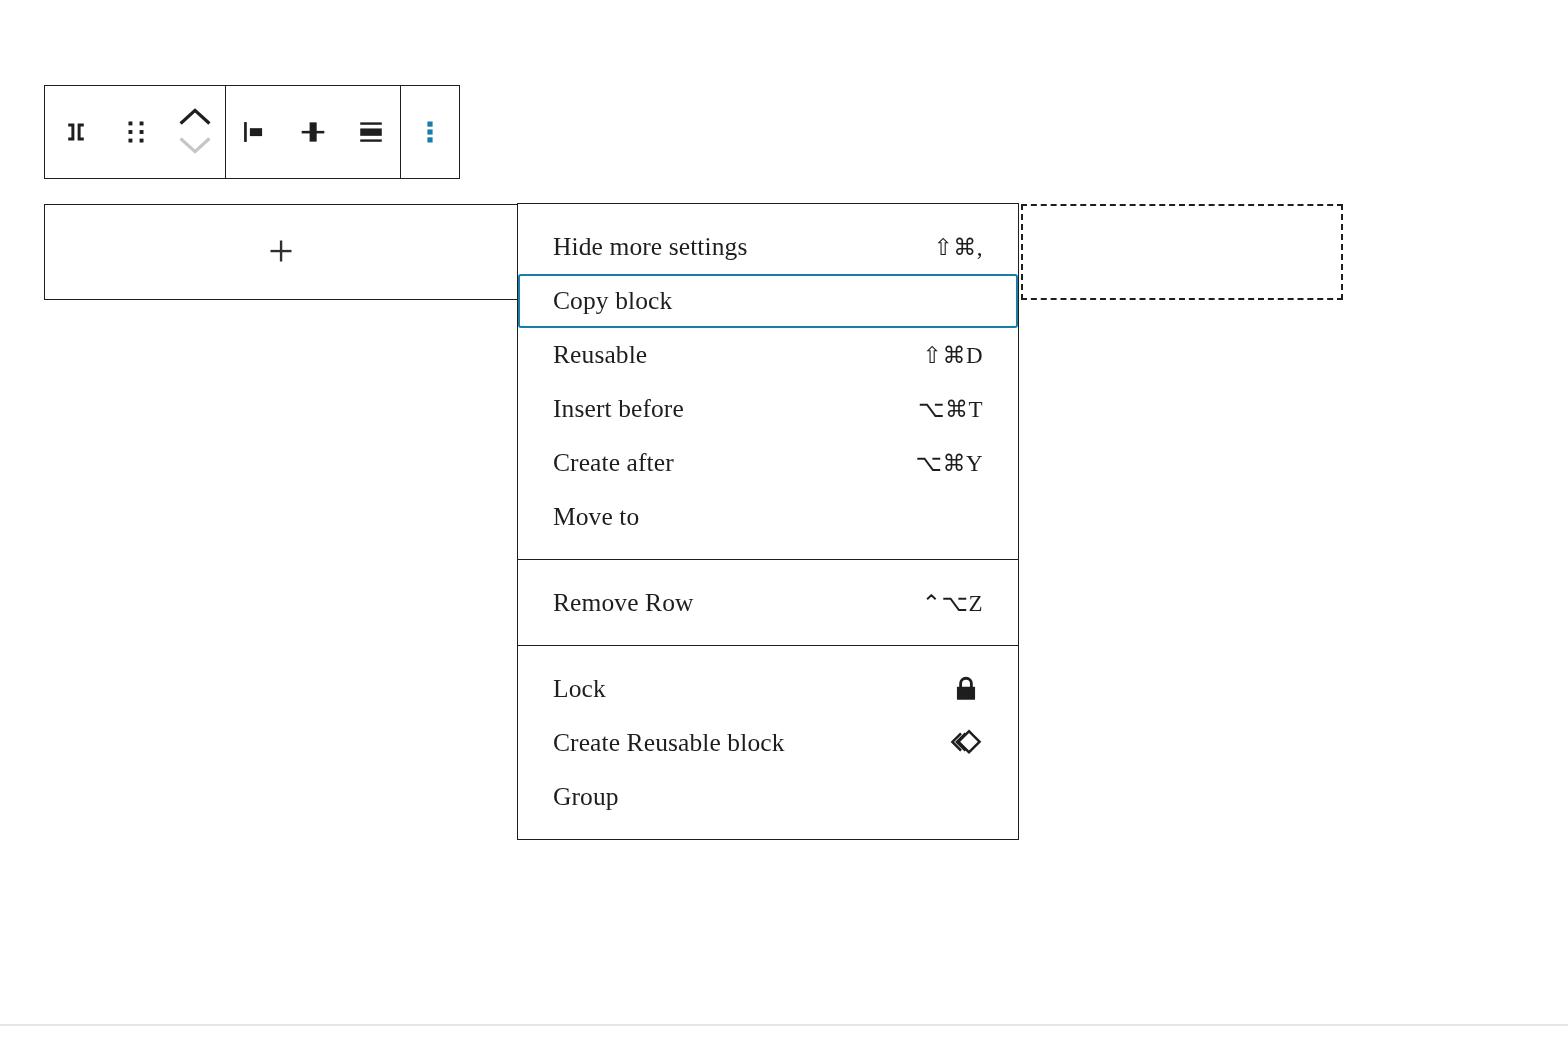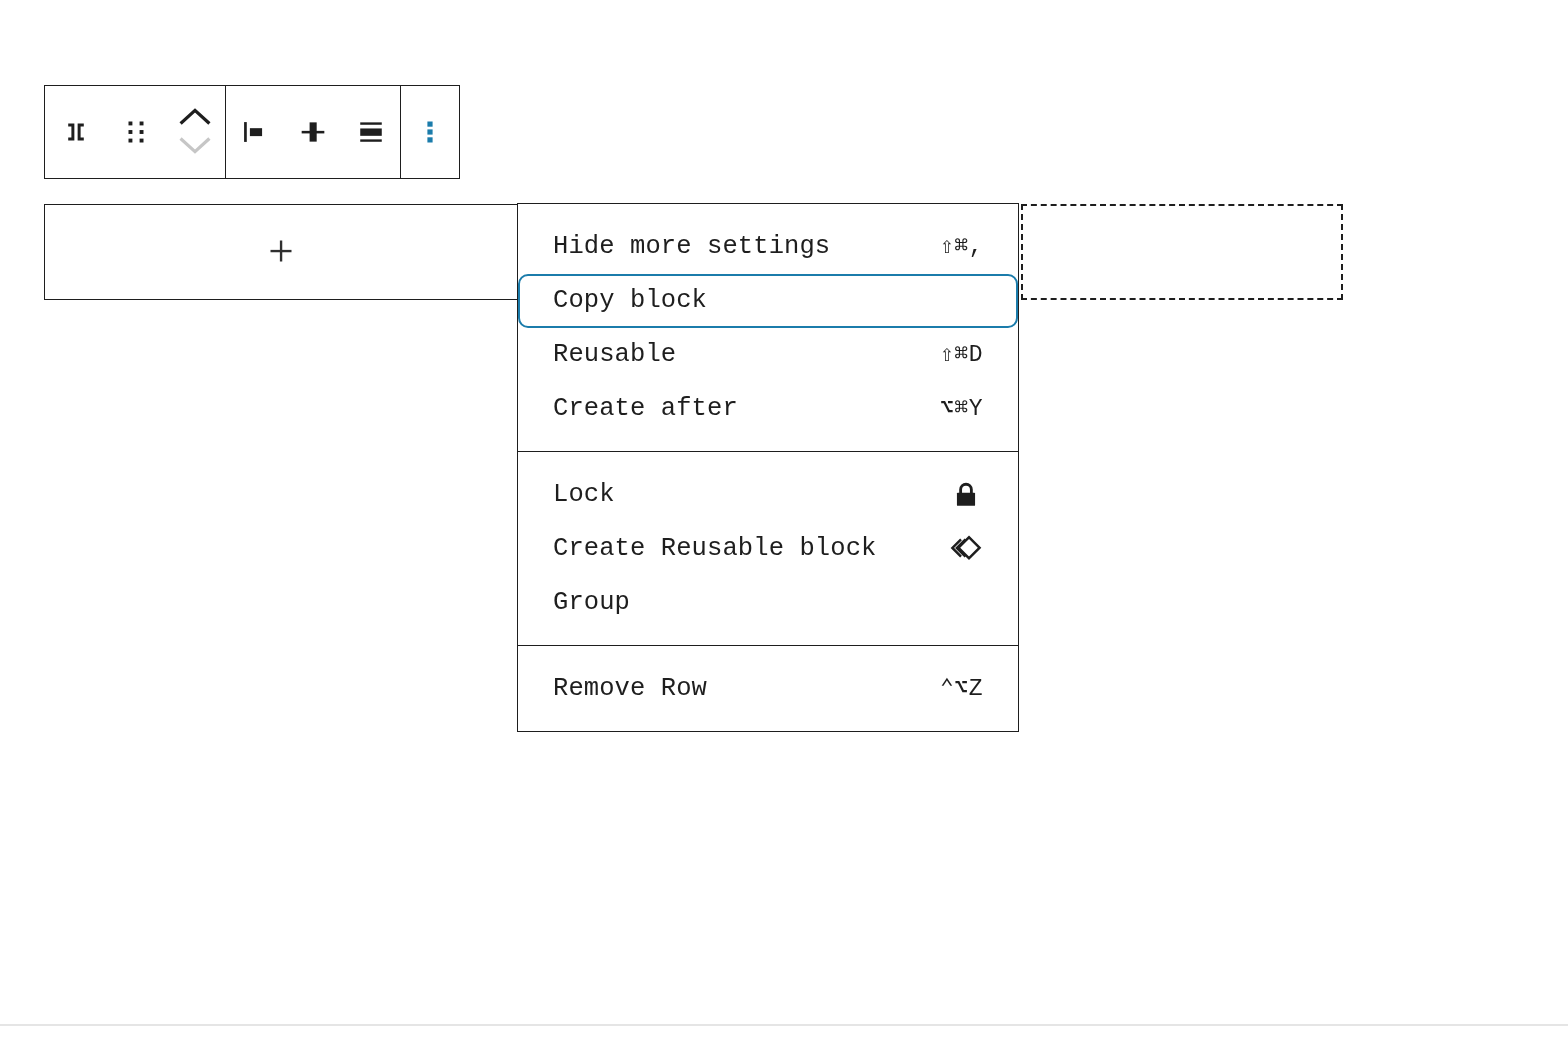--- a/index.html
+++ b/index.html
@@ -139,21 +139,21 @@
     display: flex;
     align-items: center;
     justify-content: space-between;
     height: 54px;
     padding: 0 33px;
     box-sizing: border-box;
     cursor: pointer;
     background: transparent;
     border: 2px solid transparent;
     width: 100%;
-    font-family: Liberation Mono, monospace;
+    font-family: Liberation Serif, serif;
     text-align: right;
   }
   .menu-item .mi-label {
     font-size: 25.5px;
     line-height: 1;
     color: #1e1e1e;
     letter-spacing: 0.1px;
     white-space: nowrap;
   }
   .menu-item .mi-shortcut {
@@ -165,21 +165,21 @@
   }
   .menu-item .mi-icon {
     display: flex;
     align-items: center;
     justify-content: center;
     width: 34px;
     height: 34px;
   }
   .menu-item.is-focused {
     border: 2.5px solid #1b7cab;
-    border-radius: 10px;
+    border-radius: 3px;
   }
 </style>
 </head>
 <body>
 
 <div id="block-toolbar">
 
   <div class="toolbar-group">
     <button class="tb-btn wide" title="Row">
       <span class="ico">
@@ -289,22 +289,35 @@
         <span class="mi-shortcut">⇧⌘,</span>
       </button>
       <button class="menu-item is-focused">
         <span class="mi-label">Copy block</span>
       </button>
       <button class="menu-item">
         <span class="mi-label">Reusable</span>
         <span class="mi-shortcut">⇧⌘D</span>
       </button>
       <button class="menu-item">
+        <span class="mi-label">Insert before</span>
+        <span class="mi-shortcut">⌥⌘T</span>
+      </button>
+      <button class="menu-item">
         <span class="mi-label">Create after</span>
         <span class="mi-shortcut">⌥⌘Y</span>
+      </button>
+      <button class="menu-item">
+        <span class="mi-label">Move to</span>
+      </button>
+    </div>
+    <div class="menu-section">
+      <button class="menu-item">
+        <span class="mi-label">Remove Row</span>
+        <span class="mi-shortcut">⌃⌥Z</span>
       </button>
     </div>
     <div class="menu-section">
       <button class="menu-item">
         <span class="mi-label">Lock</span>
         <span class="mi-icon">
           <svg width="34" height="34" viewBox="0 0 24 24" aria-hidden="true">
             <path d="M8.2 10.6 V8.2 a3.8 3.8 0 0 1 7.6 0 V10.6" fill="none" stroke="#1e1e1e" stroke-width="2"></path>
             <rect x="5.6" y="10.4" width="12.8" height="9.2" rx="0.6" fill="#1e1e1e"></rect>
           </svg>
@@ -317,19 +330,13 @@
             <rect x="9.6" y="6.4" width="11.4" height="11.4" transform="rotate(45 15.3 12.1)" fill="none" stroke="#1e1e1e" stroke-width="1.9"></rect>
             <path d="M9.2 5.6 L2.6 12.2 L9.2 18.8" fill="none" stroke="#1e1e1e" stroke-width="1.9" stroke-linejoin="miter"></path>
             <path d="M12.6 5.6 L6.0 12.2 L12.6 18.8" fill="none" stroke="#1e1e1e" stroke-width="1.9" stroke-linejoin="miter"></path>
           </svg>
         </span>
       </button>
       <button class="menu-item">
         <span class="mi-label">Group</span>
       </button>
     </div>
-    <div class="menu-section">
-      <button class="menu-item">
-        <span class="mi-label">Remove Row</span>
-        <span class="mi-shortcut">⌃⌥Z</span>
-      </button>
-    </div>
   </div>
 
 </body></html>

